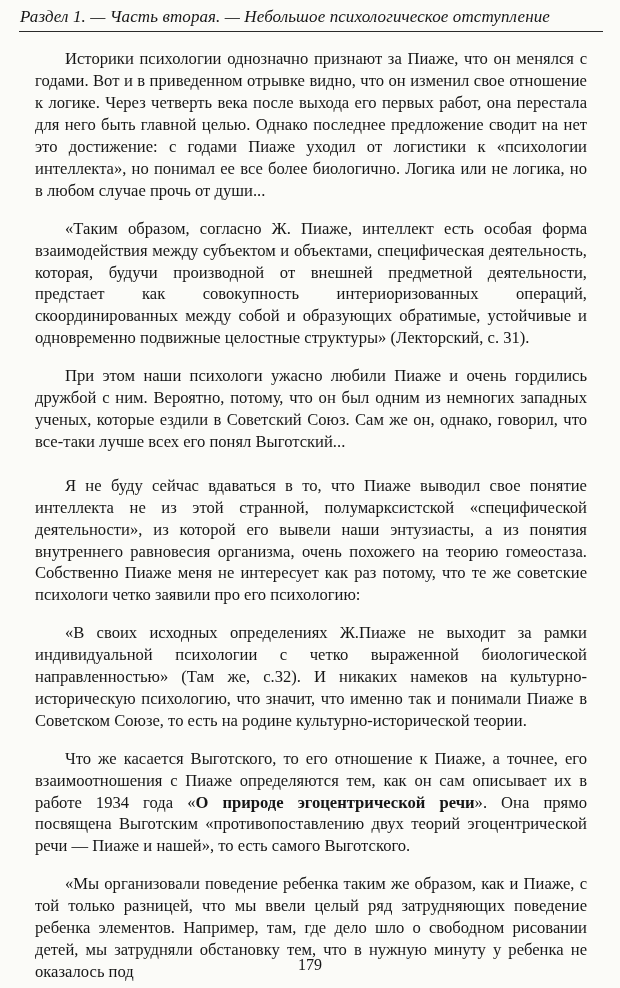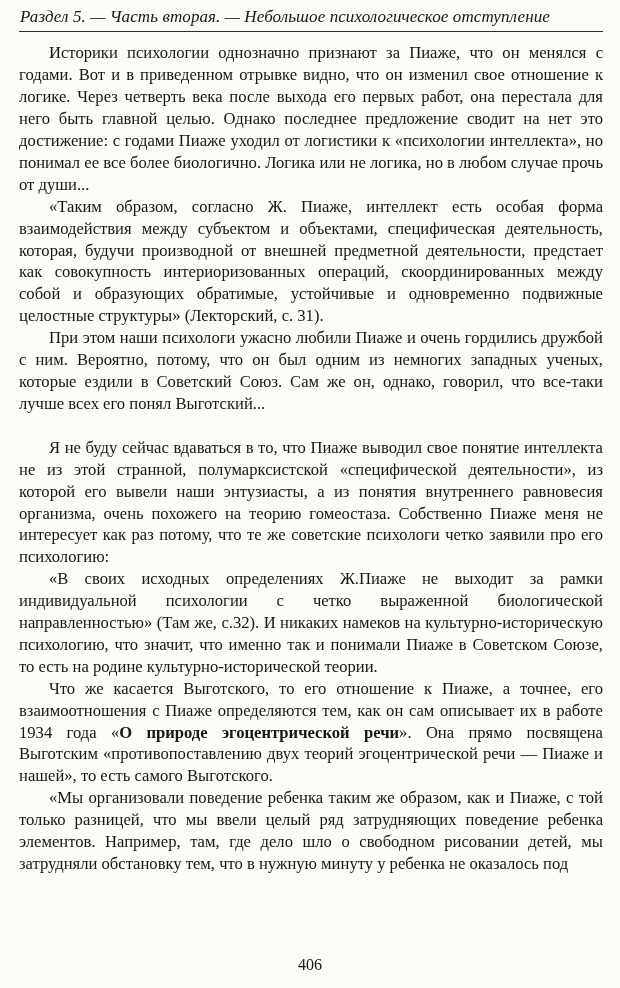--- a/index.html
+++ b/index.html
@@ -33,21 +33,21 @@
     border-top: 1.2px solid #2a2a2a;
     margin: 0 0 10px 0;
   }
   .body-text {
     font-size: 16.6px;
     line-height: 21.9px;
     text-align: justify;
     hyphens: auto;
   }
   .para {
-    margin: 0;
+    margin: 16px;
     text-indent: 30px;
   }
   .para.gap {
     margin-top: 22px;
   }
   .r-normal { font-style: normal; font-weight: normal; }
   .r-italic { }
   .r-bold   { font-weight: bold; }
   .page-number {
     position: absolute;
@@ -57,29 +57,29 @@
     text-align: center;
     font-size: 16px;
     color: #161616;
   }
 </style>
 </head>
 <body>
 
 <div class="page">
 
-  <div class="running-header">Раздел 5. — Часть вторая. — Небольшое психологическое отступление</div>
+  <div class="running-header">Раздел 1. — Часть вторая. — Небольшое психологическое отступление</div>
 
   <hr class="header-rule">
 
   <div class="body-text">
       <p class="para"><span class="r-normal">Историки психологии однозначно признают за Пиаже, что он менялся с годами. Вот и в приведенном отрывке видно, что он изменил свое отношение к логике. Через четверть века после выхода его первых работ, она перестала для него быть главной целью. Однако последнее предложение сводит на нет это достижение: с годами Пиаже уходил от логистики к «психологии интеллекта», но понимал ее все более биологично. Логика или не логика, но в любом случае прочь от души...</span></p>
       <p class="para"><span class="r-italic">«Таким образом, согласно Ж. Пиаже, интеллект есть особая форма взаимодействия между субъектом и объектами, специфическая деятельность, которая, будучи производной от внешней предметной деятельности, предстает как совокупность интериоризованных операций, скоординированных между собой и образующих обратимые, устойчивые и одновременно подвижные целостные структуры» </span><span class="r-normal">(Лекторский, с. 31).</span></p>
       <p class="para"><span class="r-normal">При этом наши психологи ужасно любили Пиаже и очень гордились дружбой с ним. Вероятно, потому, что он был одним из немногих западных ученых, которые ездили в Советский Союз. Сам же он, однако, говорил, что все-таки лучше всех его понял Выготский...</span></p>
       <p class="para gap"><span class="r-normal">Я не буду сейчас вдаваться в то, что Пиаже выводил свое понятие интеллекта не из этой странной, полумарксистской «специфической деятельности», из которой его вывели наши энтузиасты, а из понятия </span><span class="r-italic">внутреннего равновесия организма</span><span class="r-normal">, очень похожего на теорию гомеостаза. Собственно Пиаже меня не интересует как раз потому, что те же советские психологи четко заявили про его психологию:</span></p>
       <p class="para"><span class="r-italic">«В своих исходных определениях Ж.Пиаже не выходит за рамки индивидуальной психологии с четко выраженной биологической направленностью»</span><span class="r-normal"> (Там же, с.32). И никаких намеков на культурно-историческую психологию, что значит, что именно так и понимали Пиаже в Советском Союзе, то есть на родине культурно-исторической теории.</span></p>
       <p class="para"><span class="r-normal">Что же касается Выготского, то его отношение к Пиаже, а точнее, его взаимоотношения с Пиаже определяются тем, как он сам описывает их в работе 1934 года «</span><span class="r-bold">О природе эгоцентрической речи</span><span class="r-normal">». Она прямо посвящена Выготским </span><span class="r-italic">«противопоставлению двух теорий эгоцентрической речи — Пиаже и нашей»</span><span class="r-normal">, то есть самого Выготского.</span></p>
       <p class="para"><span class="r-italic">«Мы организовали поведение ребенка таким же образом, как и Пиаже, с той только разницей, что мы ввели целый ряд затрудняющих поведение ребенка элементов. Например, там, где дело шло о свободном рисовании детей, мы затрудняли обстановку тем, что в нужную минуту у ребенка не оказалось под</span></p>
     </div>
 
-  <div class="page-number">406</div>
+  <div class="page-number">179</div>
 
 </div>
 
 </body></html>

